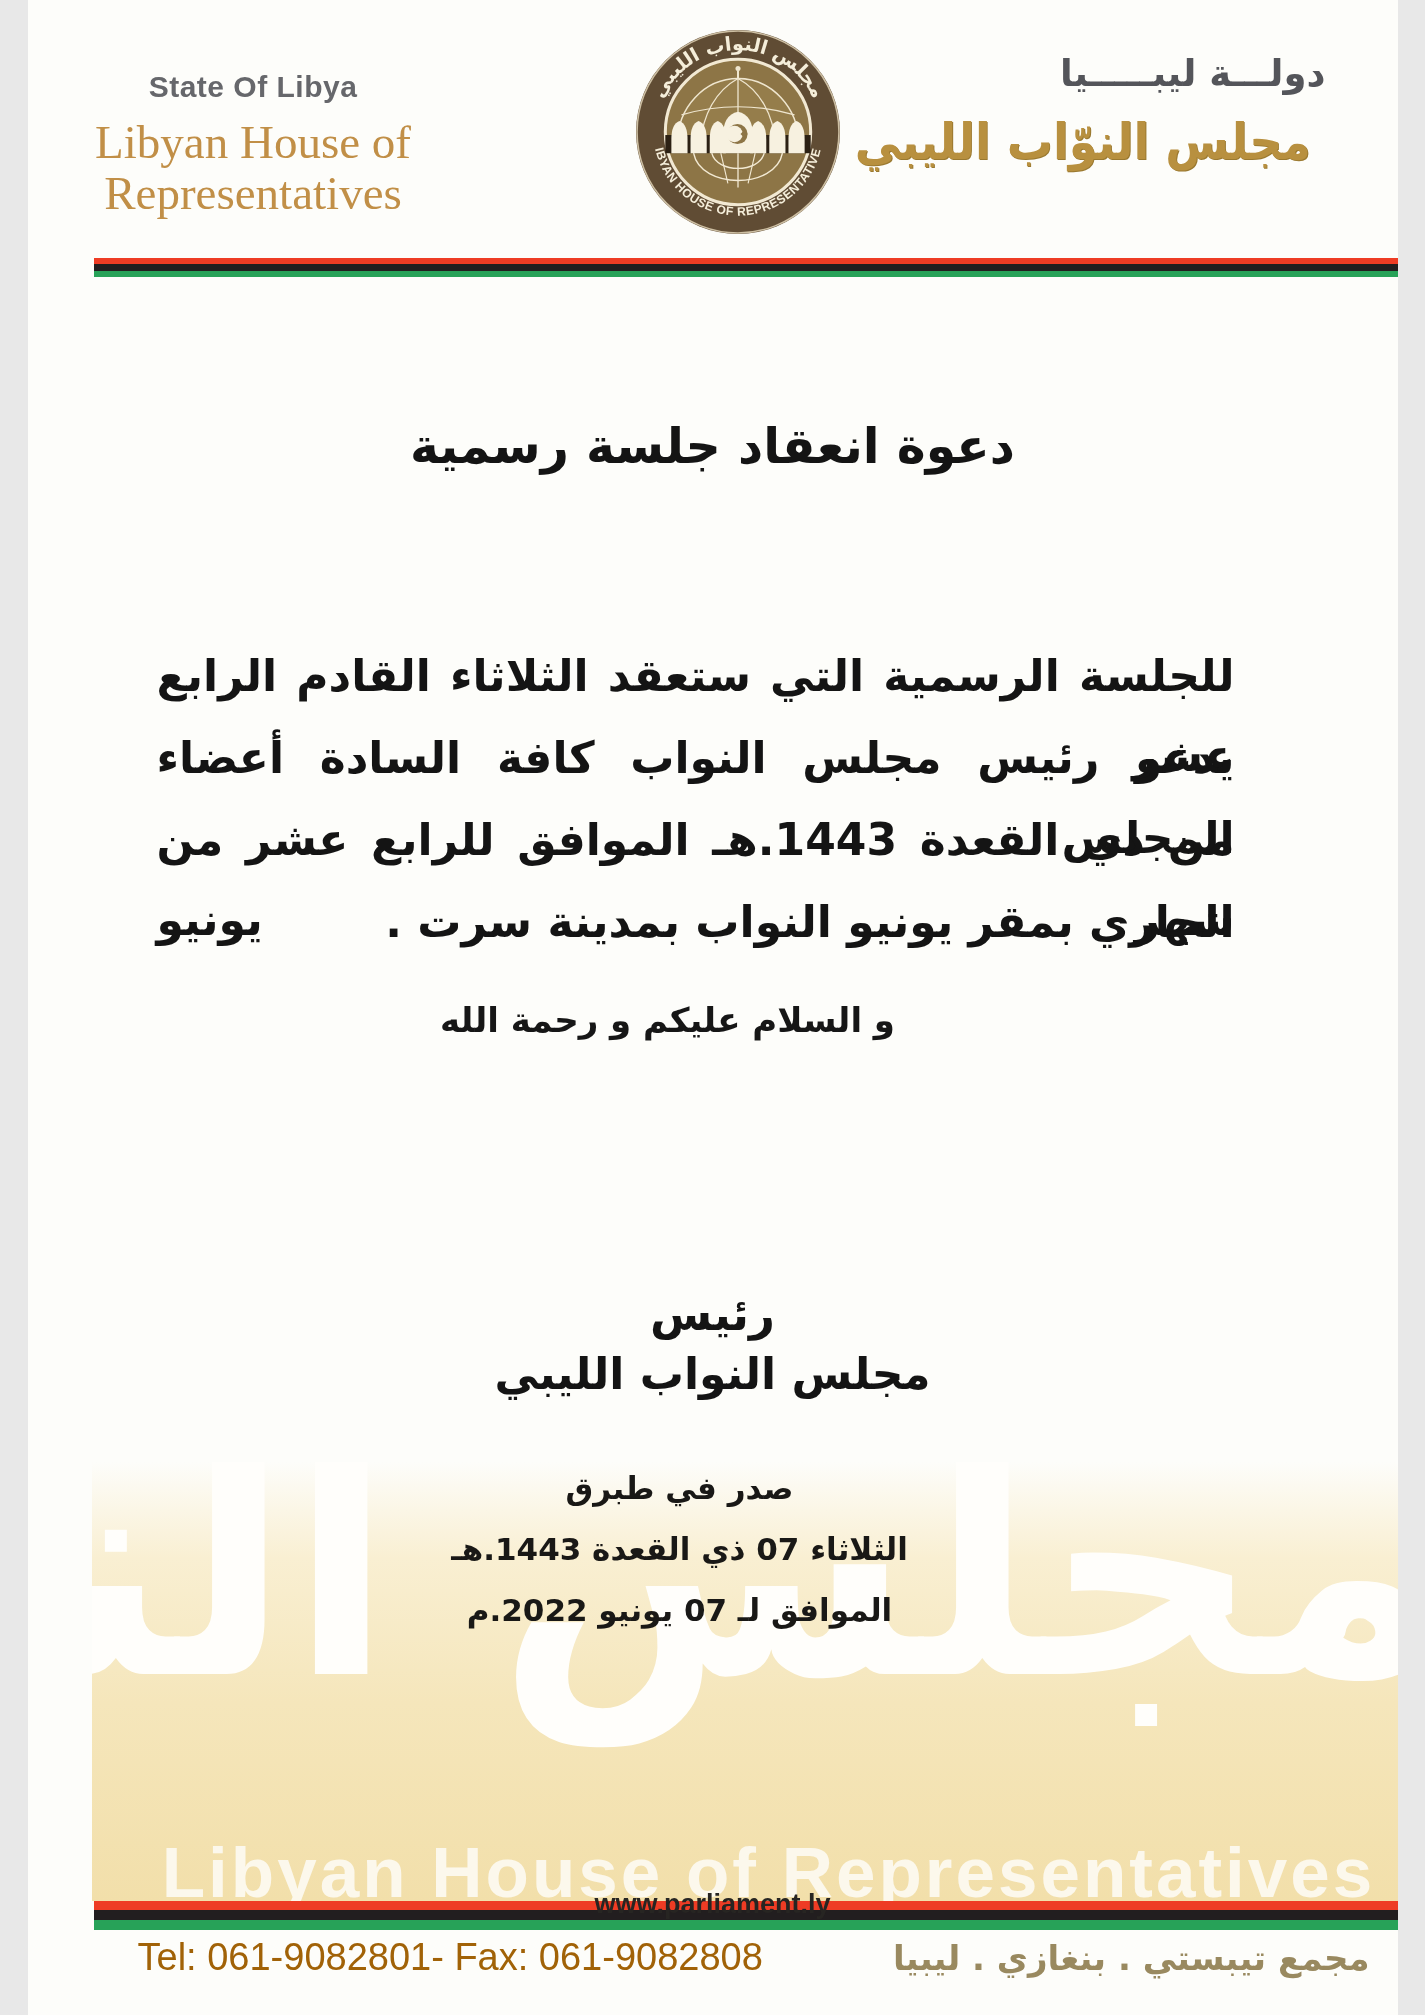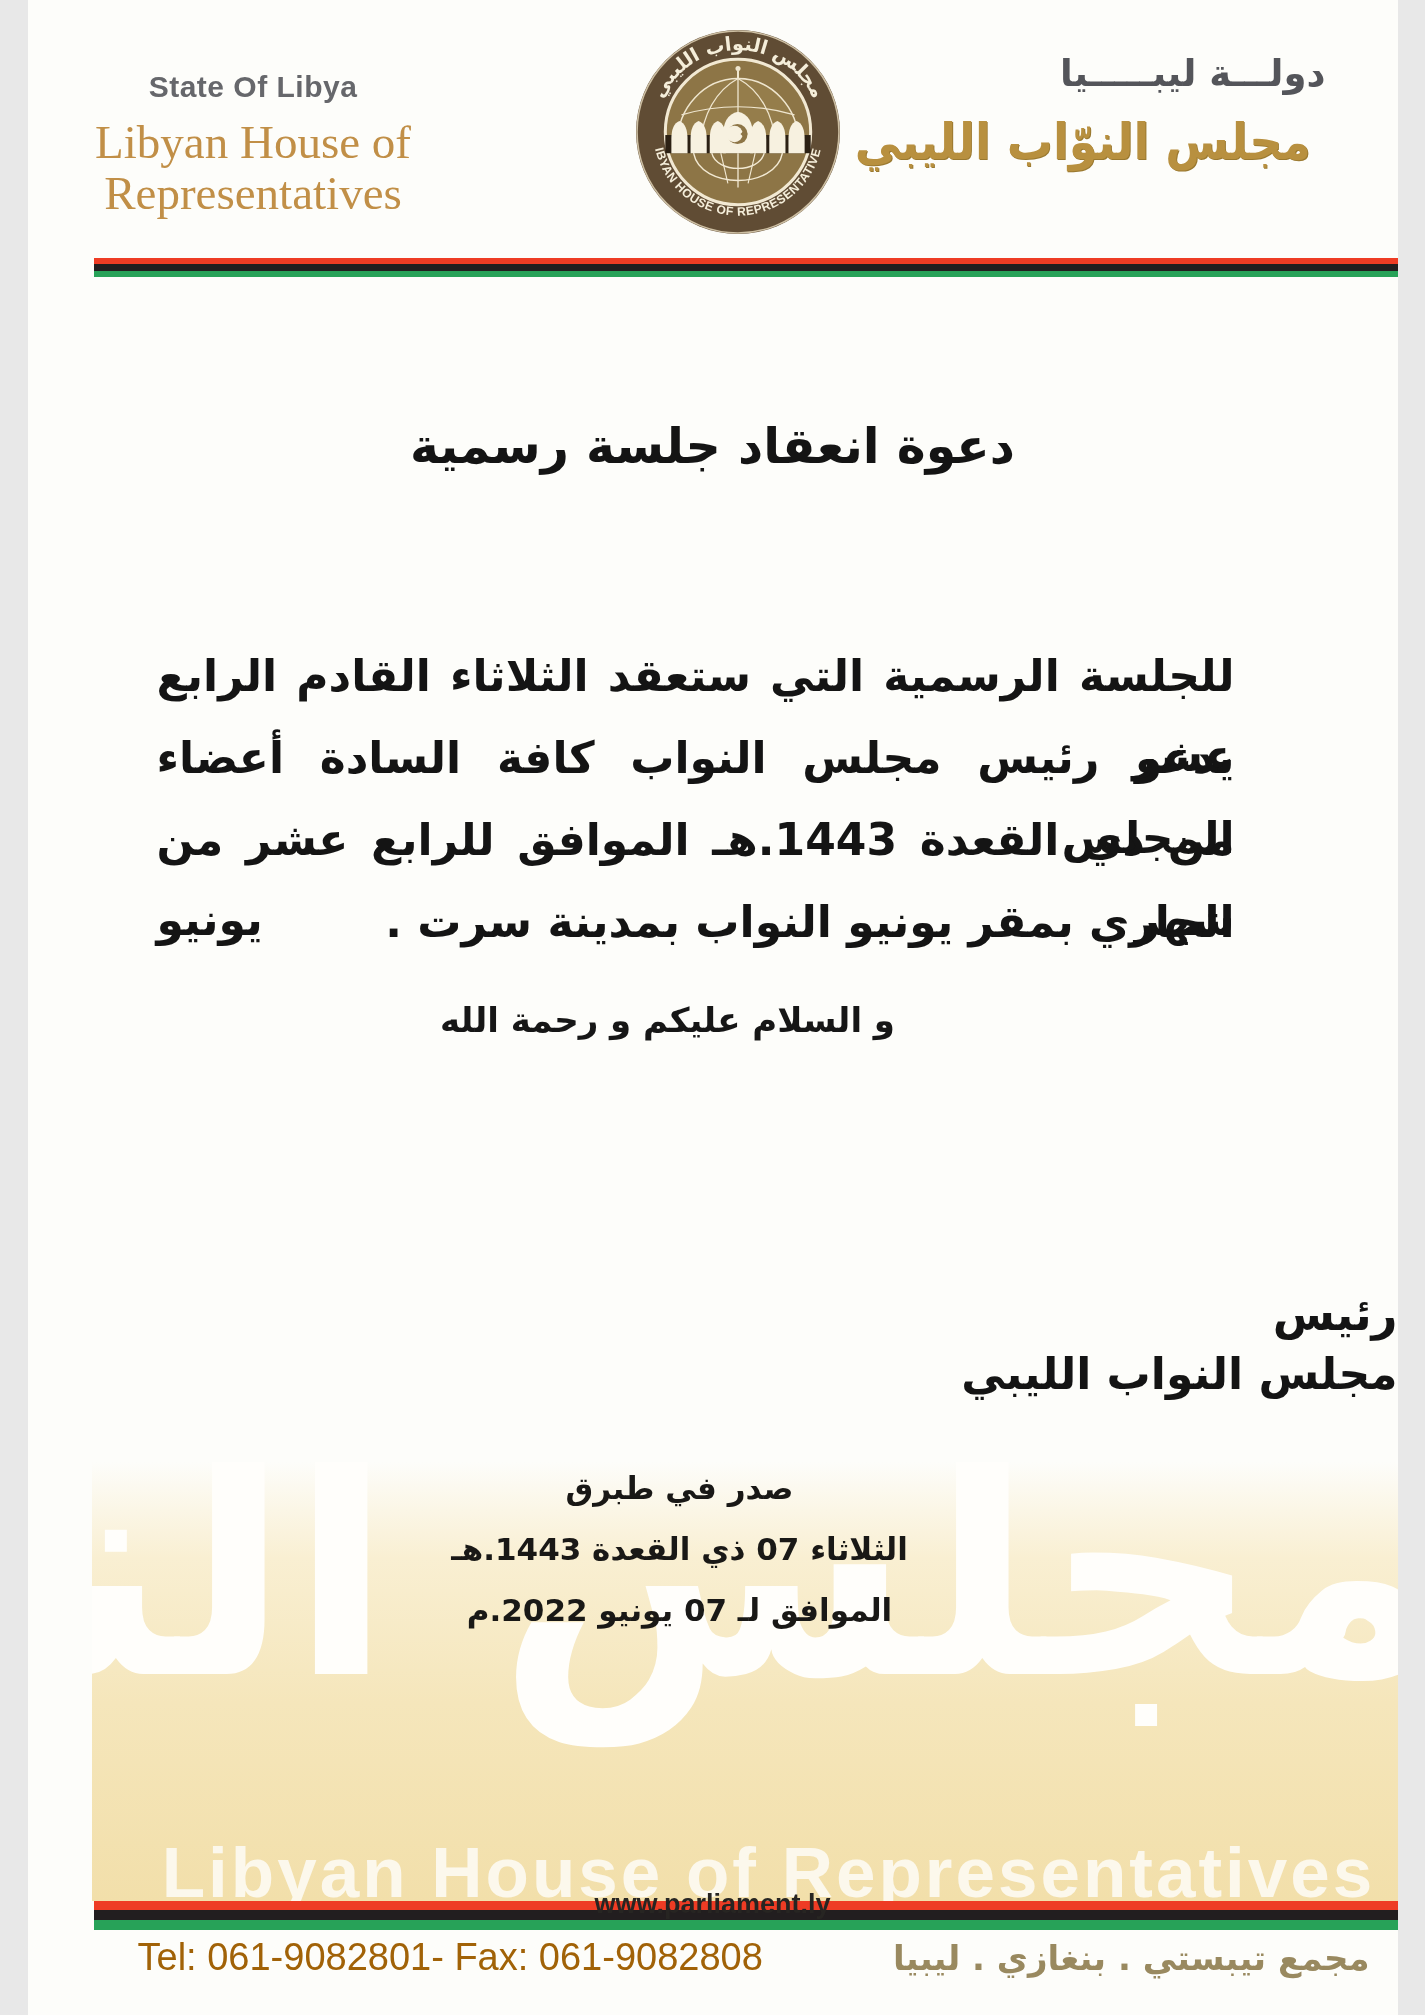--- a/index.html
+++ b/index.html
@@ -71,21 +71,21 @@
 
   .closing{
     position:absolute;top:1000px;left:0;right:0;
     text-align:center;direction:rtl;
     transform:translateX(-45px);
     font-weight:bold;font-size:34px;color:#161616;
   }
 
   .signature{
     position:absolute;top:1286px;left:0;right:0;
-    direction:rtl;
+    text-align:center;direction:rtl;
     font-weight:bold;color:#141414;
   }
   .signature .role{font-size:45px;line-height:58px;}
   .signature .org{font-size:44px;line-height:60px;}
 
   .issued{
     position:absolute;top:1458px;left:0;right:0;
     text-align:center;direction:rtl;
     transform:translateX(-33px);
     font-weight:bold;color:#191816;

